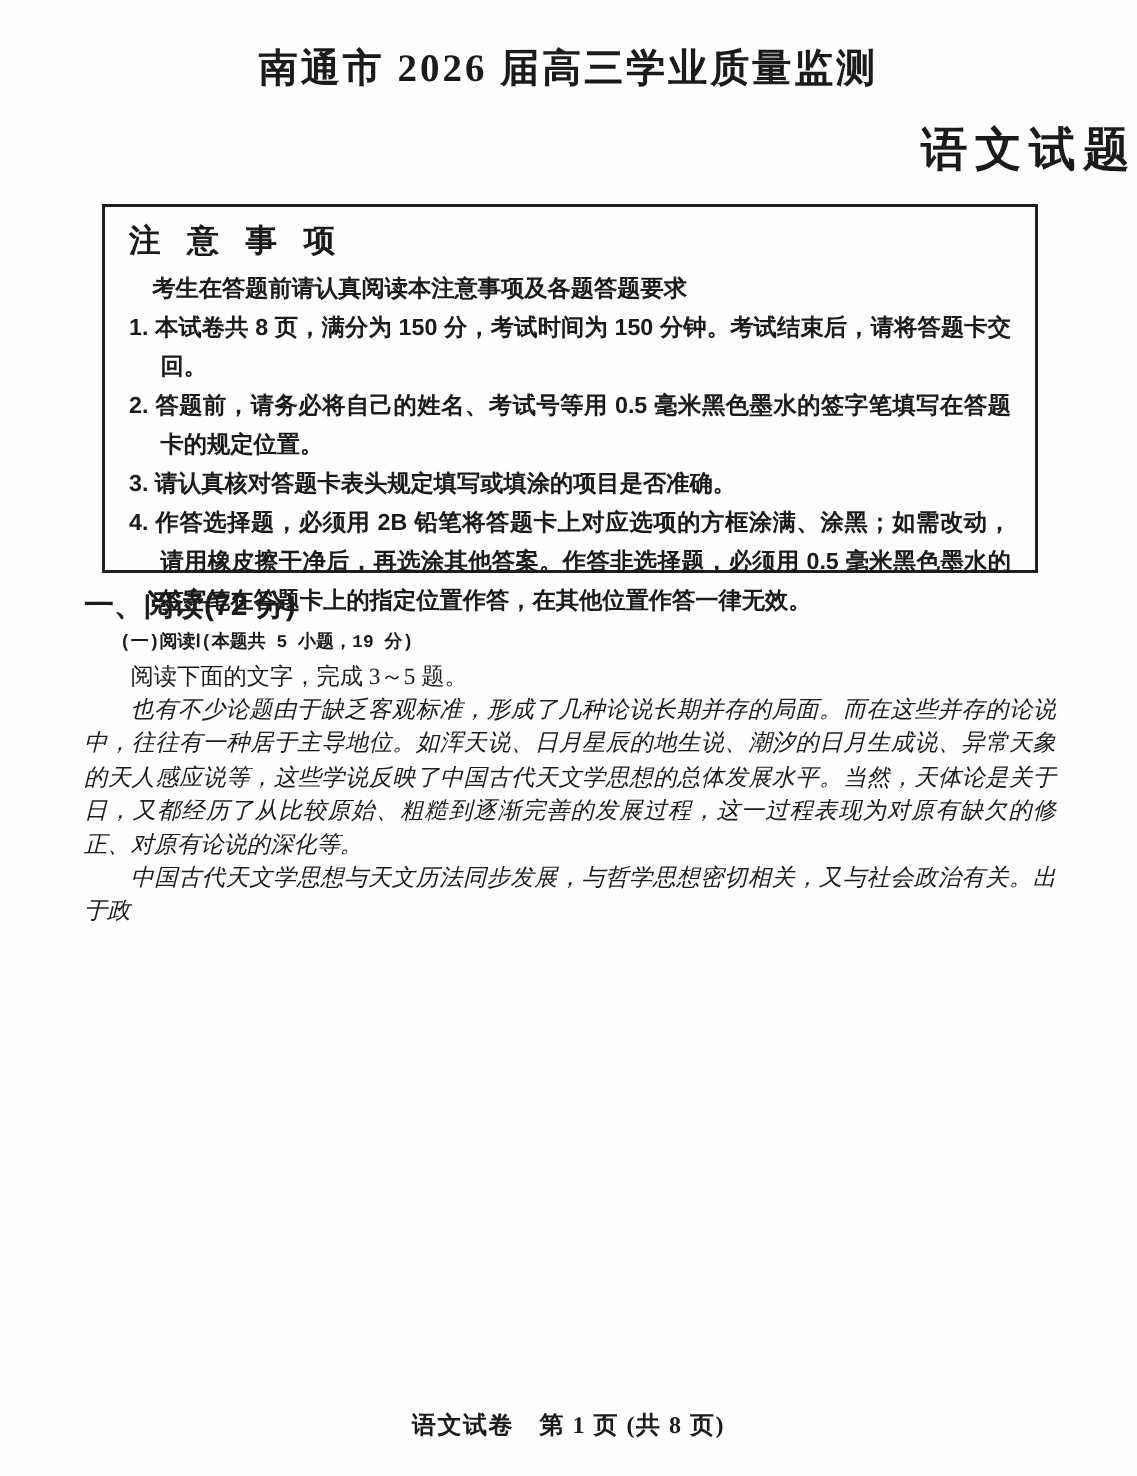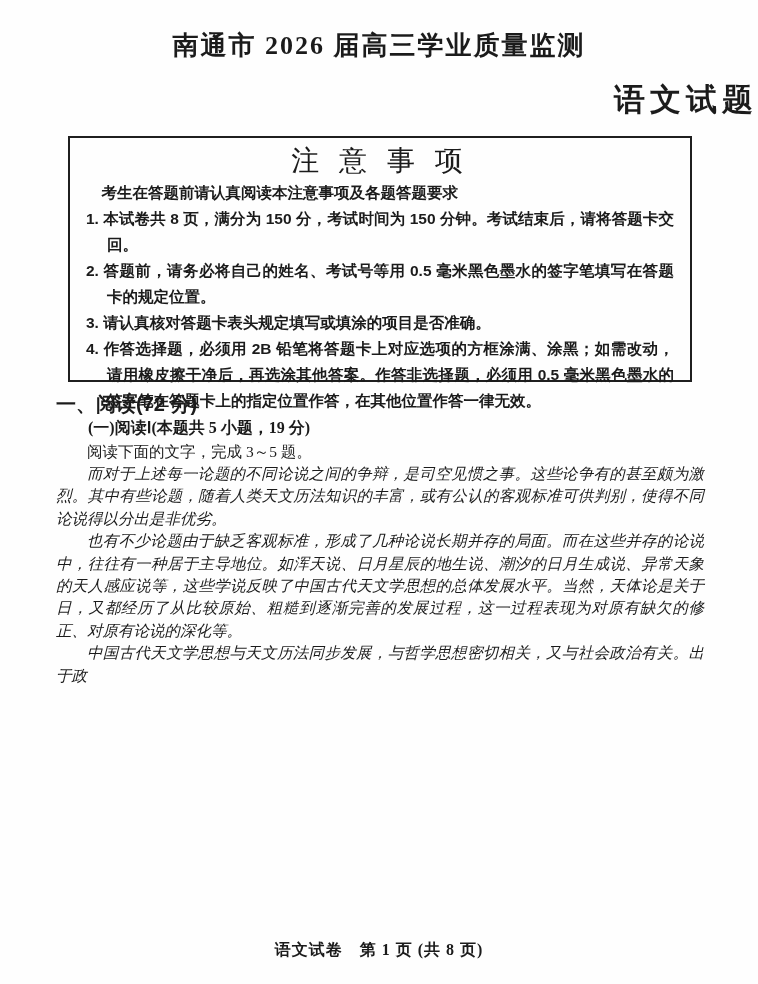--- a/index.html
+++ b/index.html
@@ -33,23 +33,23 @@
     left: 68px;
     top: 136px;
     width: 624px;
     height: 246px;
     border: 2px solid #1f1f1f;
     padding: 8px 16px 0 16px;
     font-family: "Liberation Sans", "DejaVu Sans", sans-serif;
     background: #fefefe;
   }
   .notice-heading {
-    text-align: center;
-    font-size: 28px;
-    font-weight: normal;
+    text-align: left;
+    font-size: 21px;
+    font-weight: bold;
     letter-spacing: 6px;
     line-height: 30px;
     margin-bottom: 4px;
   }
   .notice-intro {
     font-size: 15.5px;
     font-weight: bold;
     line-height: 26px;
     text-indent: 1em;
   }
@@ -67,23 +67,23 @@
     top: 392px;
     width: 648px;
   }
   .sec-heading {
     font-family: "Liberation Sans", "DejaVu Sans", sans-serif;
     font-weight: bold;
     font-size: 20px;
     line-height: 24px;
   }
   .sub-heading {
-    font-family: Liberation Serif, serif;
+    font-family: Liberation Mono, monospace;
     font-weight: bold;
-    font-size: 16px;
+    font-size: 12px;
     line-height: 24px;
     text-indent: 2em;
   }
   .instruction {
     font-size: 15.5px;
     line-height: 23px;
     text-indent: 2em;
   }
   .para {
     font-size: 15.5px;
@@ -117,20 +117,19 @@
     <div class="notice-item">1. 本试卷共 8 页，满分为 150 分，考试时间为 150 分钟。考试结束后，请将答题卡交回。</div>
     <div class="notice-item">2. 答题前，请务必将自己的姓名、考试号等用 0.5 毫米黑色墨水的签字笔填写在答题卡的规定位置。</div>
     <div class="notice-item">3. 请认真核对答题卡表头规定填写或填涂的项目是否准确。</div>
     <div class="notice-item">4. 作答选择题，必须用 2B 铅笔将答题卡上对应选项的方框涂满、涂黑；如需改动，请用橡皮擦干净后，再选涂其他答案。作答非选择题，必须用 0.5 毫米黑色墨水的签字笔在答题卡上的指定位置作答，在其他位置作答一律无效。</div>
   </div>
 
   <div class="body-block">
     <div class="sec-heading">一、阅读(72 分)</div>
     <div class="sub-heading">(一)阅读Ⅰ(本题共 5 小题，19 分)</div>
     <div class="instruction">阅读下面的文字，完成 3～5 题。</div>
-    <div class="para">而对于上述每一论题的不同论说之间的争辩，是司空见惯之事。这些论争有的甚至颇为激烈。其中有些论题，随着人类天文历法知识的丰富，或有公认的客观标准可供判别，使得不同论说得以分出是非优劣。</div>
     <div class="para">也有不少论题由于缺乏客观标准，形成了几种论说长期并存的局面。而在这些并存的论说中，往往有一种居于主导地位。如浑天说、日月星辰的地生说、潮汐的日月生成说、异常天象的天人感应说等，这些学说反映了中国古代天文学思想的总体发展水平。当然，天体论是关于日，又都经历了从比较原始、粗糙到逐渐完善的发展过程，这一过程表现为对原有缺欠的修正、对原有论说的深化等。</div>
     <div class="para">中国古代天文学思想与天文历法同步发展，与哲学思想密切相关，又与社会政治有关。出于政</div>
   </div>
 
   <div class="page-footer">语文试卷　第 1 页 (共 8 页)</div>
 
 </div>
 
 </body></html>

